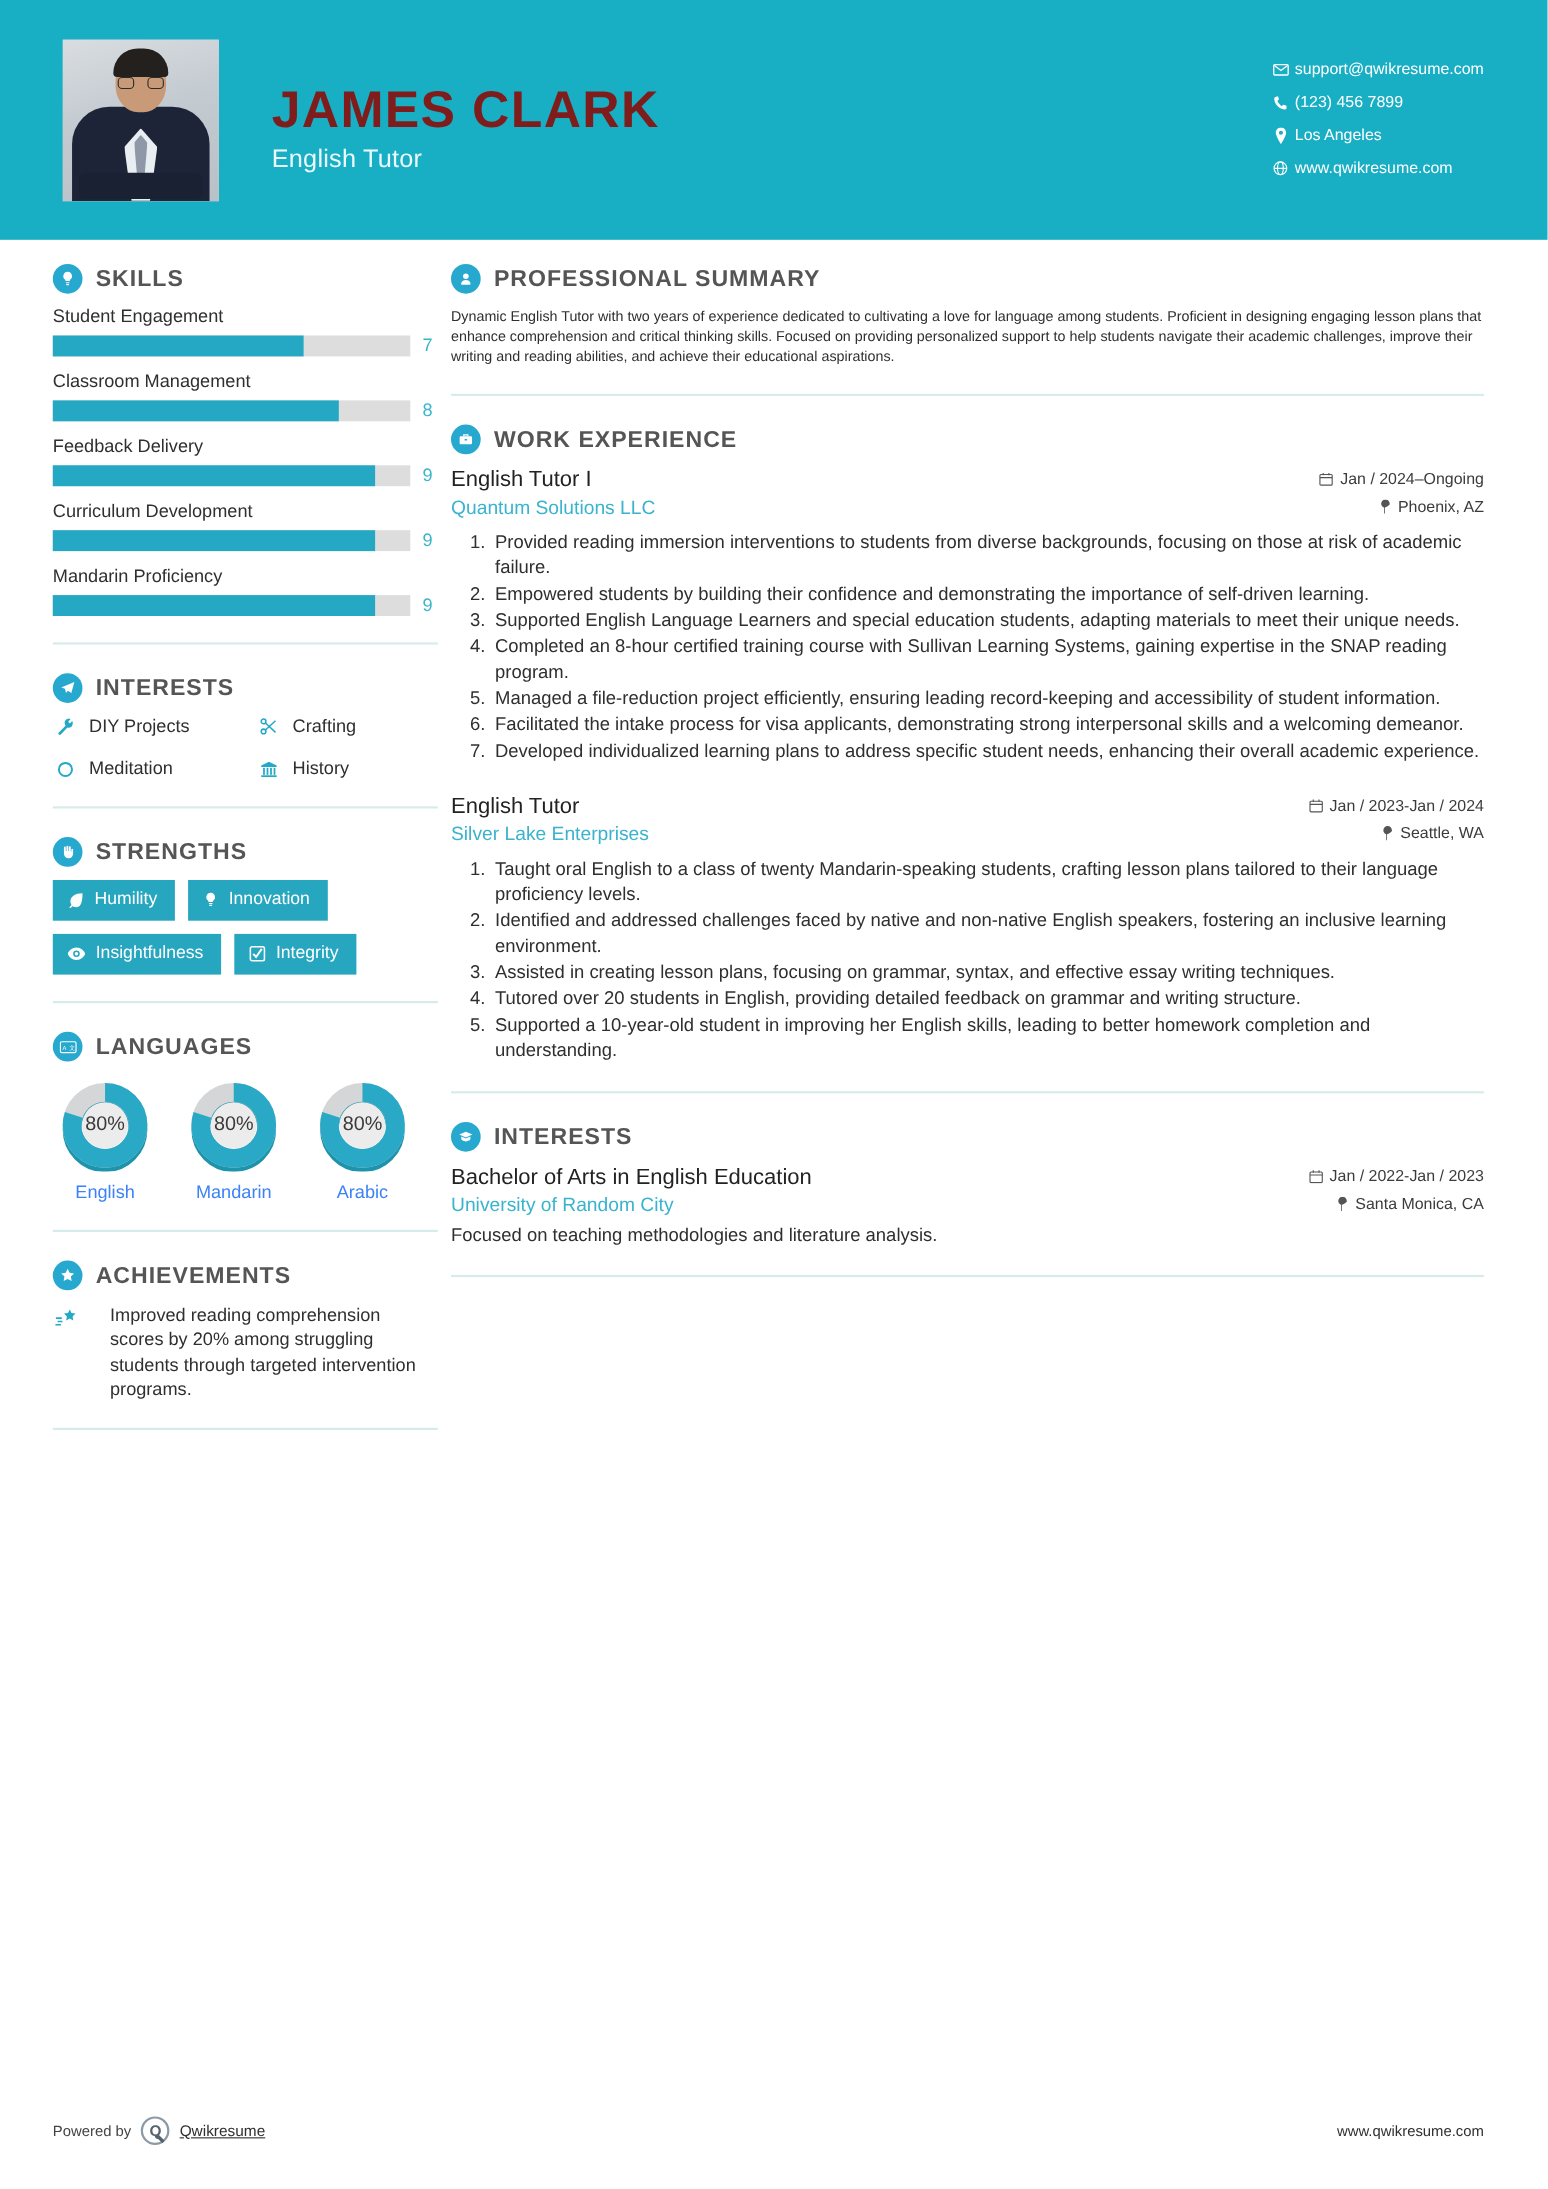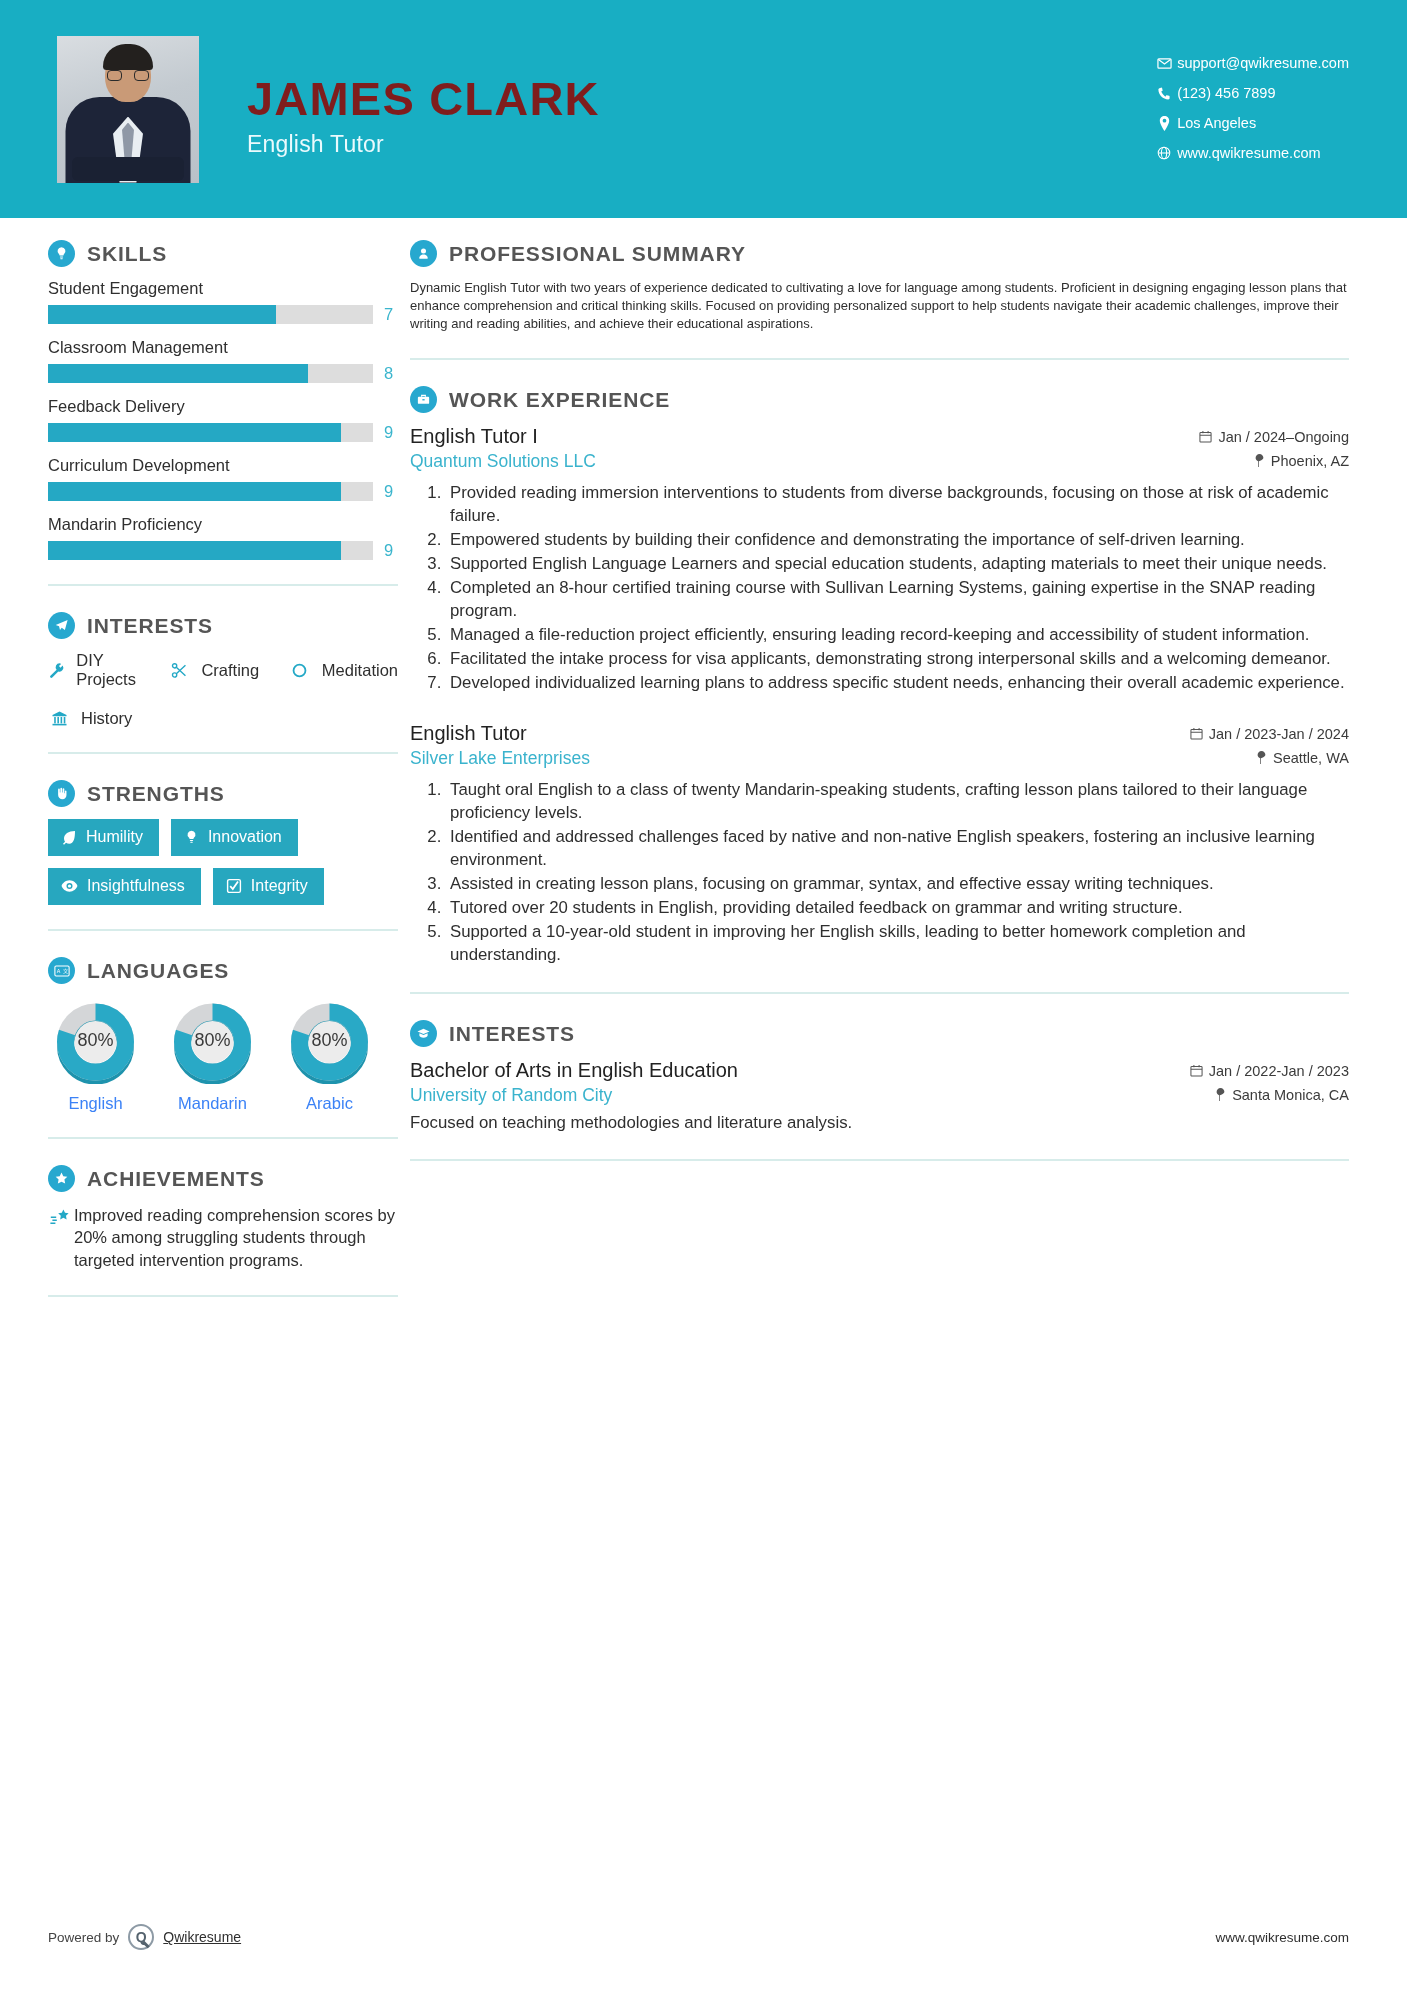--- a/index.html
+++ b/index.html
@@ -157,21 +157,21 @@
   .skill-fill { height: 100%; background: #25a8c4; }
   .skill-val { font-size: 16.5px; color: #3ab5cd; width: 14px; }
 
   .divider {
     height: 2px; background: #d7ecea;
     margin: 24px 0 26px 0;
   }
 
   
   .interest-grid {
-    display: grid; grid-template-columns: 1fr 1fr 1fr;
+    display: grid; grid-template-columns: 1fr 1fr;
     row-gap: 12px; column-gap: 6px; gap: 20px;
   }
   .interest-item { display: flex; align-items: center; gap: 11px; font-size: 16.5px; color: #2f2f2f; }
   .interest-ico { width: 22px; display: flex; justify-content: center; color: #23a8c6; }
 
   
   .strength-grid {
     display: flex; flex-wrap: wrap; gap: 12px;
   }
   .chip {
@@ -188,21 +188,21 @@
   .donut { position: relative; width: 95px; height: 88px; }
   .donut svg { display: block; }
   .donut-label {
     position: absolute; inset: 0;
     display: flex; align-items: center; justify-content: center;
     font-size: 18px; font-weight: 400; color: #3a3a3a;
   }
   .lang-name { font-size: 16.5px; color: #3b82f6; margin-top: 10px; }
 
   
-  .ach-item { display: flex; gap: 0; }
+  .ach-item { display: flex; gap: 26px; }
   .ach-ico { flex: 0 0 auto; width: 26px; display: flex; justify-content: center; padding-top: 3px; }
   .ach-text { font-size: 16.5px; color: #2f2f2f; line-height: 1.35; }
 
   
   .summary {
     font-size: 13px;
     color: #2f2f2f;
     line-height: 1.37;
   }
   .main-div { height: 2px; background: #d7ecea; margin: 26px 0 26px 0; }

